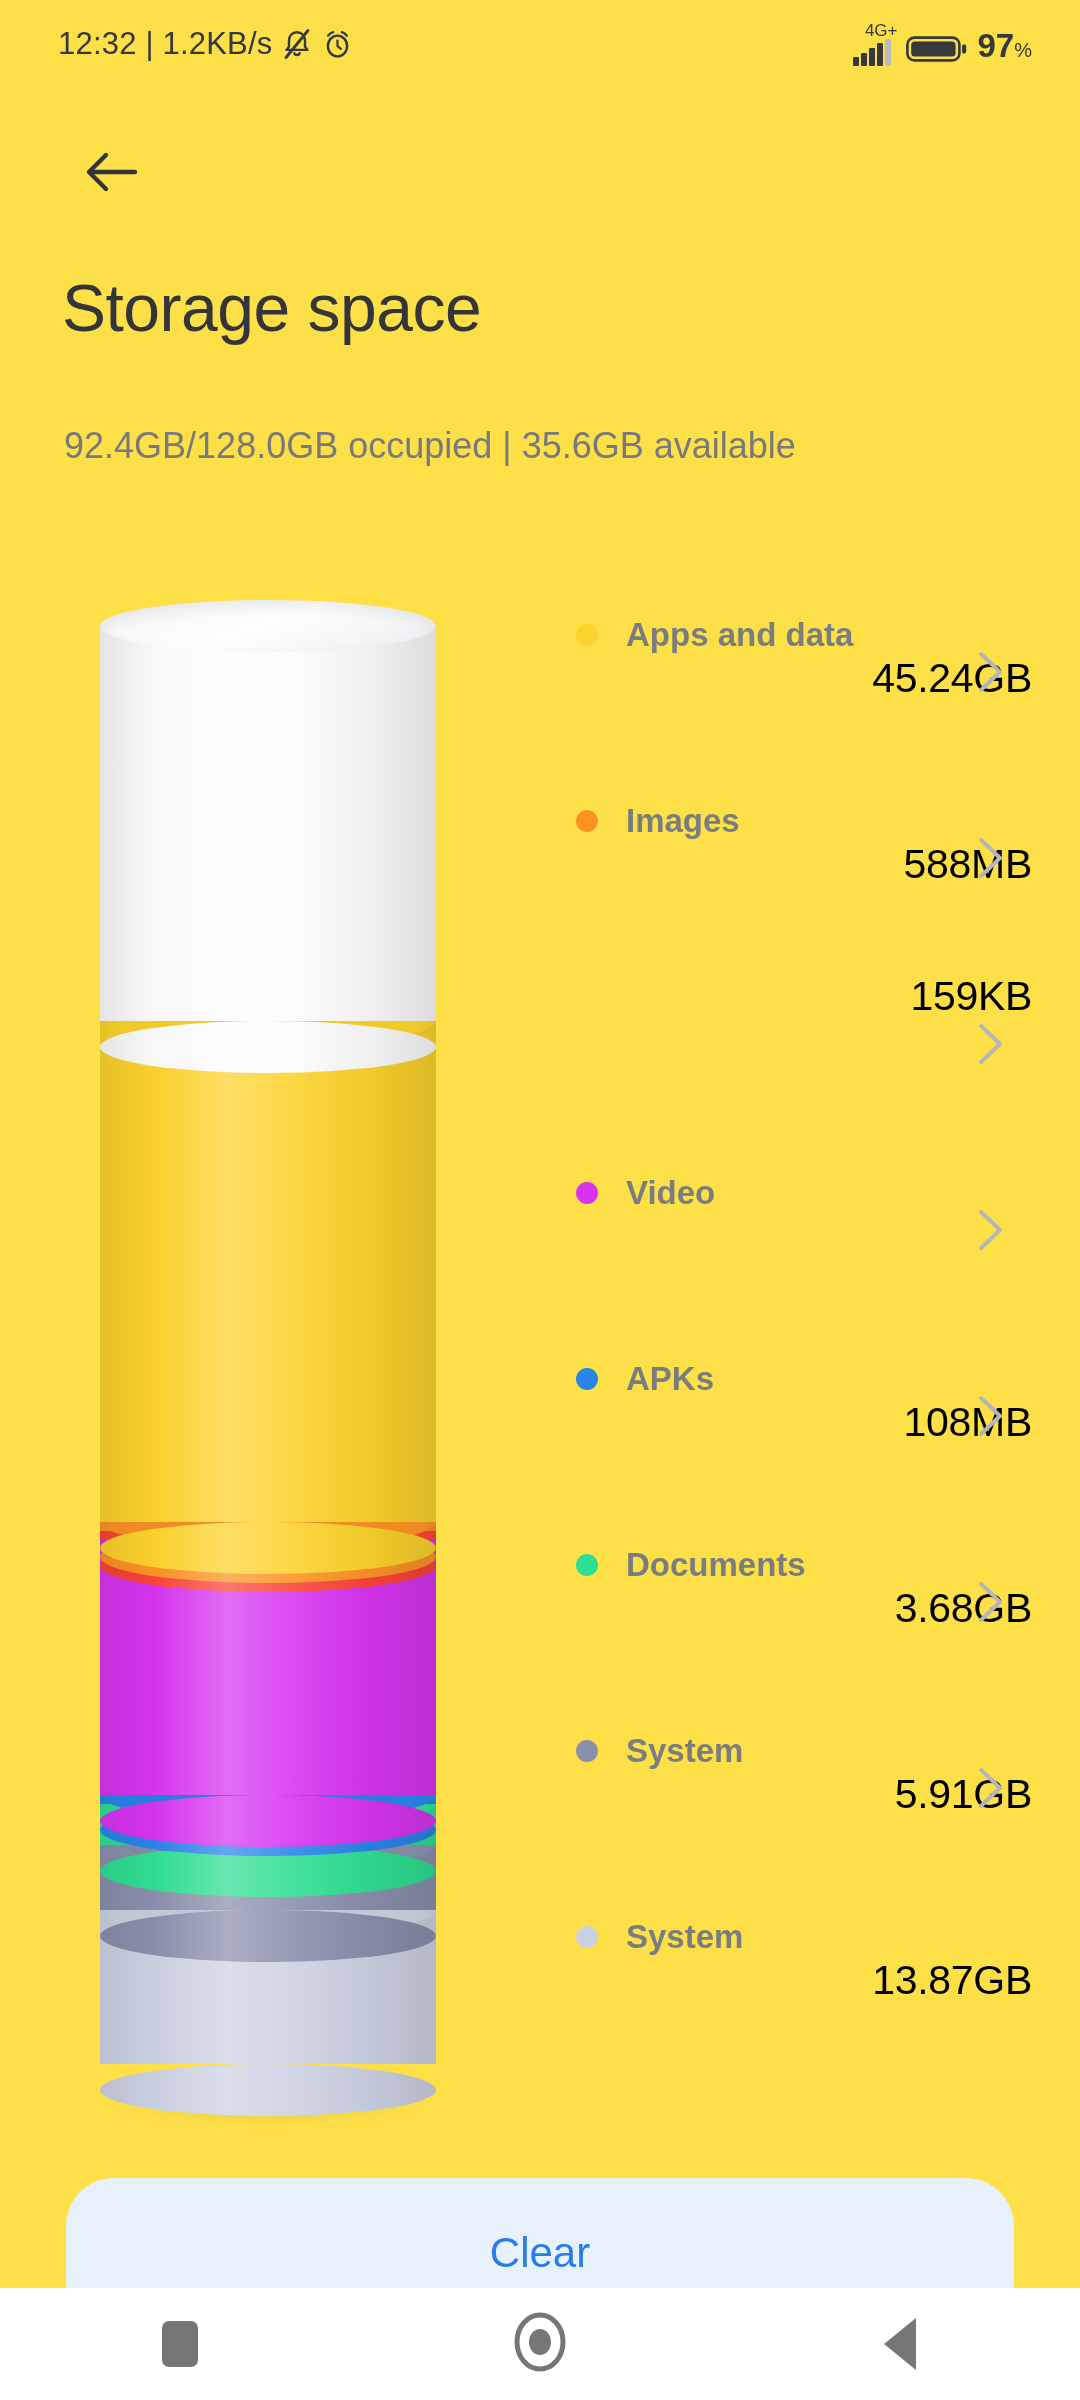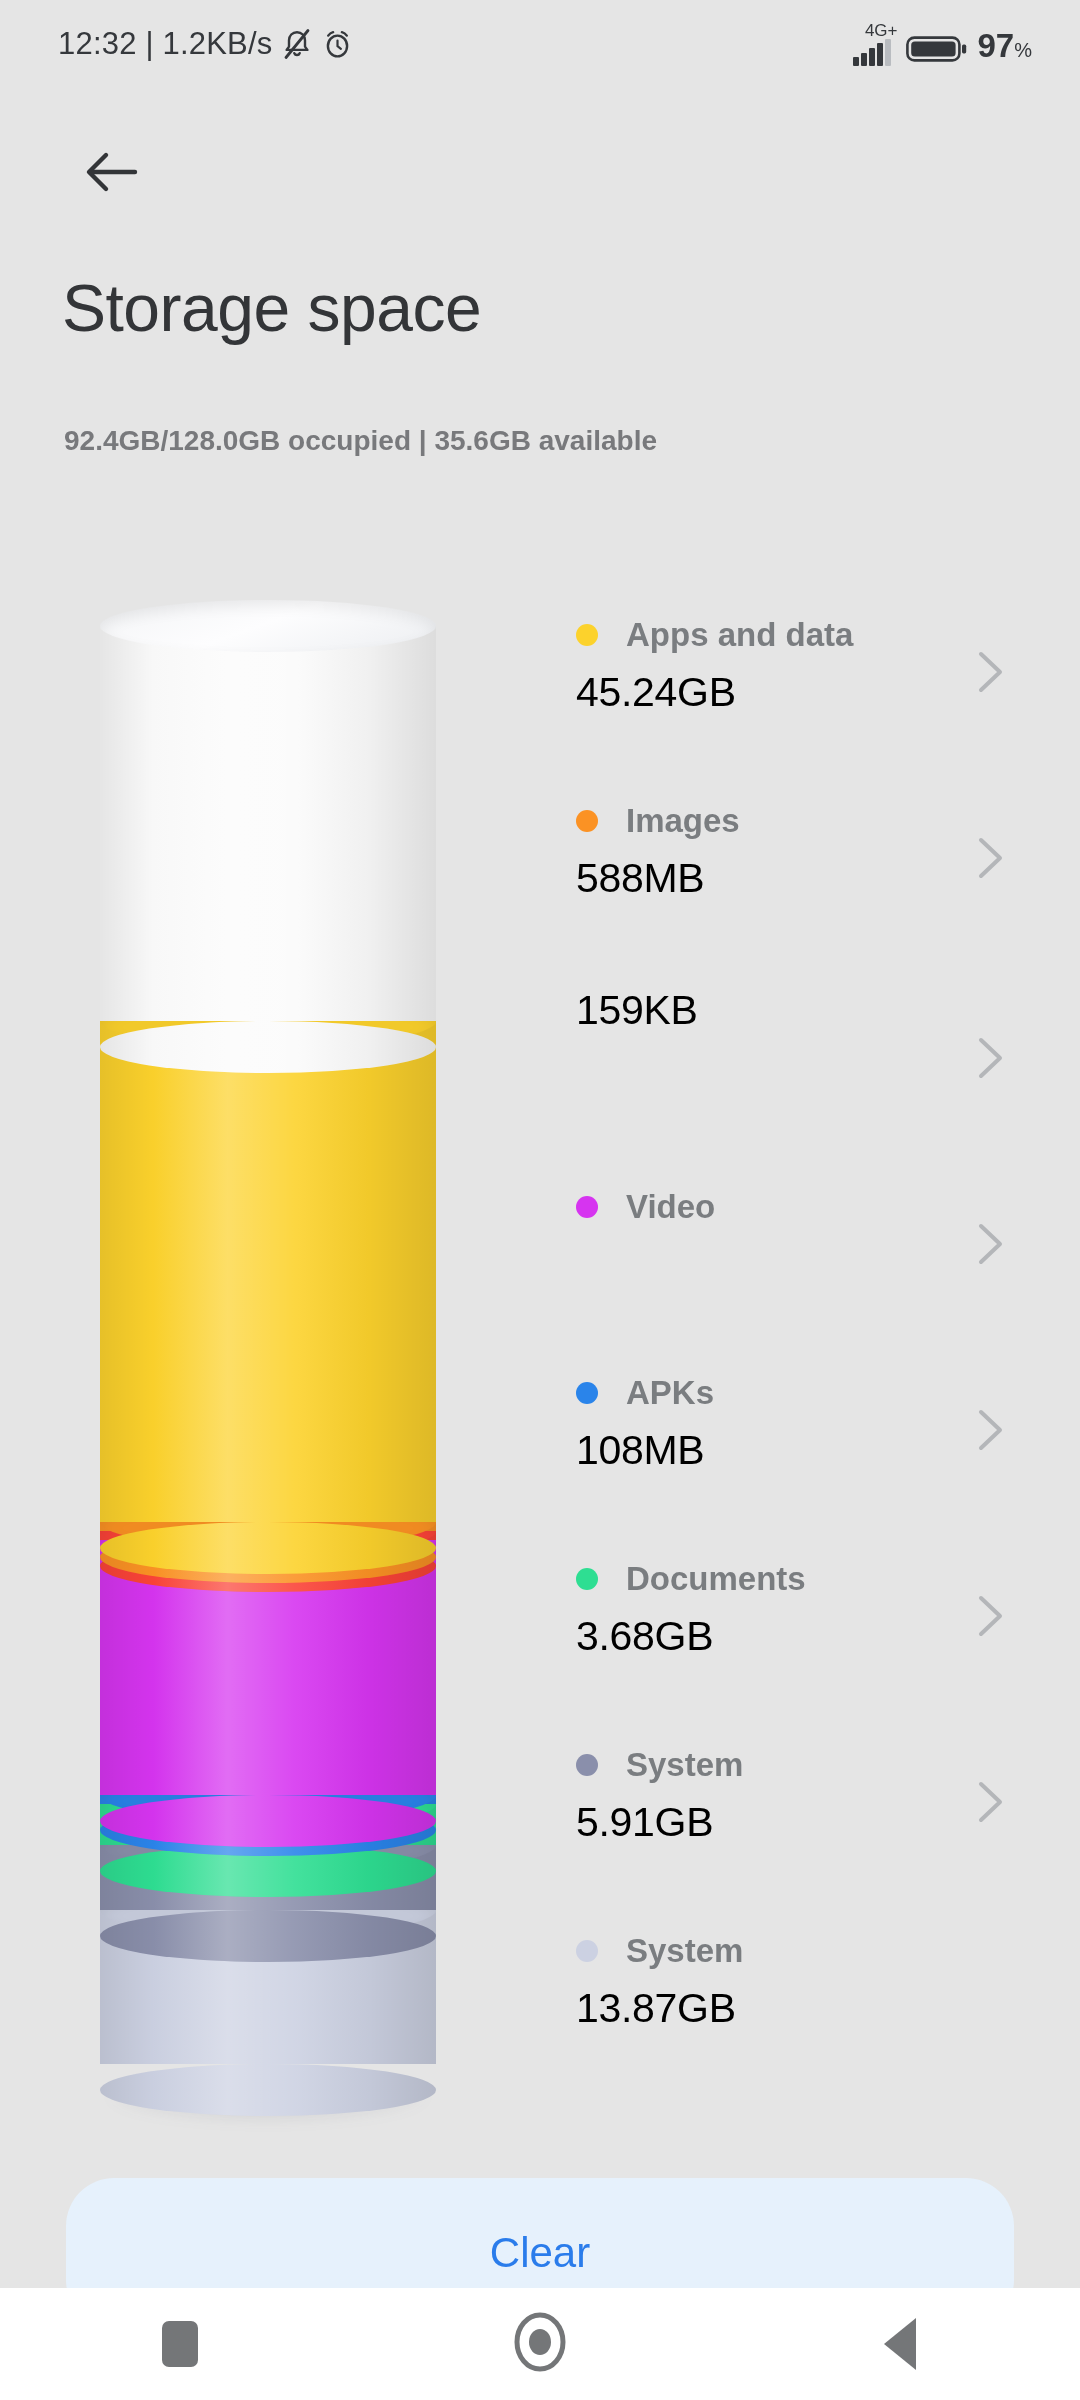--- a/index.html
+++ b/index.html
@@ -7,21 +7,21 @@
     width: 1080px;
     height: 2400px;
     background: #ffffff;
     font-family: "Liberation Sans", sans-serif;
     overflow: hidden;
   }
   .screen {
     position: relative;
     width: 1080px;
     height: 2400px;
-    background: #e5e5e5;
+    background: #fde047;
   }
 
   
   .statusbar {
     position: absolute;
     top: 0; left: 0;
     width: 1080px;
     height: 88px;
     display: flex;
     align-items: center;
@@ -92,23 +92,23 @@
     font-weight: 300;
     color: #333538;
     letter-spacing: -0.5px;
     line-height: 80px;
     text-align: right;
   }
   .page-subtitle {
     position: absolute;
     top: 425px;
     left: 64px;
-    font-size: 28px;
+    font-size: 36px;
     color: #78797c;
-    font-weight: 700;
+    font-weight: 400;
     letter-spacing: 0px;
   }
 
   
   .chart-wrap {
     position: absolute;
     left: 100px;
     top: 600px;
     width: 336px;
     height: 1490px;
@@ -187,26 +187,26 @@
     border-radius: 50%;
     flex: 0 0 auto;
   }
   .li-label {
     font-size: 33px;
     color: #7a7d80;
     font-weight: 700;
     line-height: 38px;
   }
   .li-value {
-    margin-top: 14px;
     font-size: 41px;
     color: #000000;
     font-weight: 400;
     line-height: 48px;
     letter-spacing: -0.3px;
+    text-align: right;
   }
   .li-chevron {
     position: absolute;
     right: 24px;
     top: 48px;
     width: 34px;
     height: 48px;
   }
 
   

